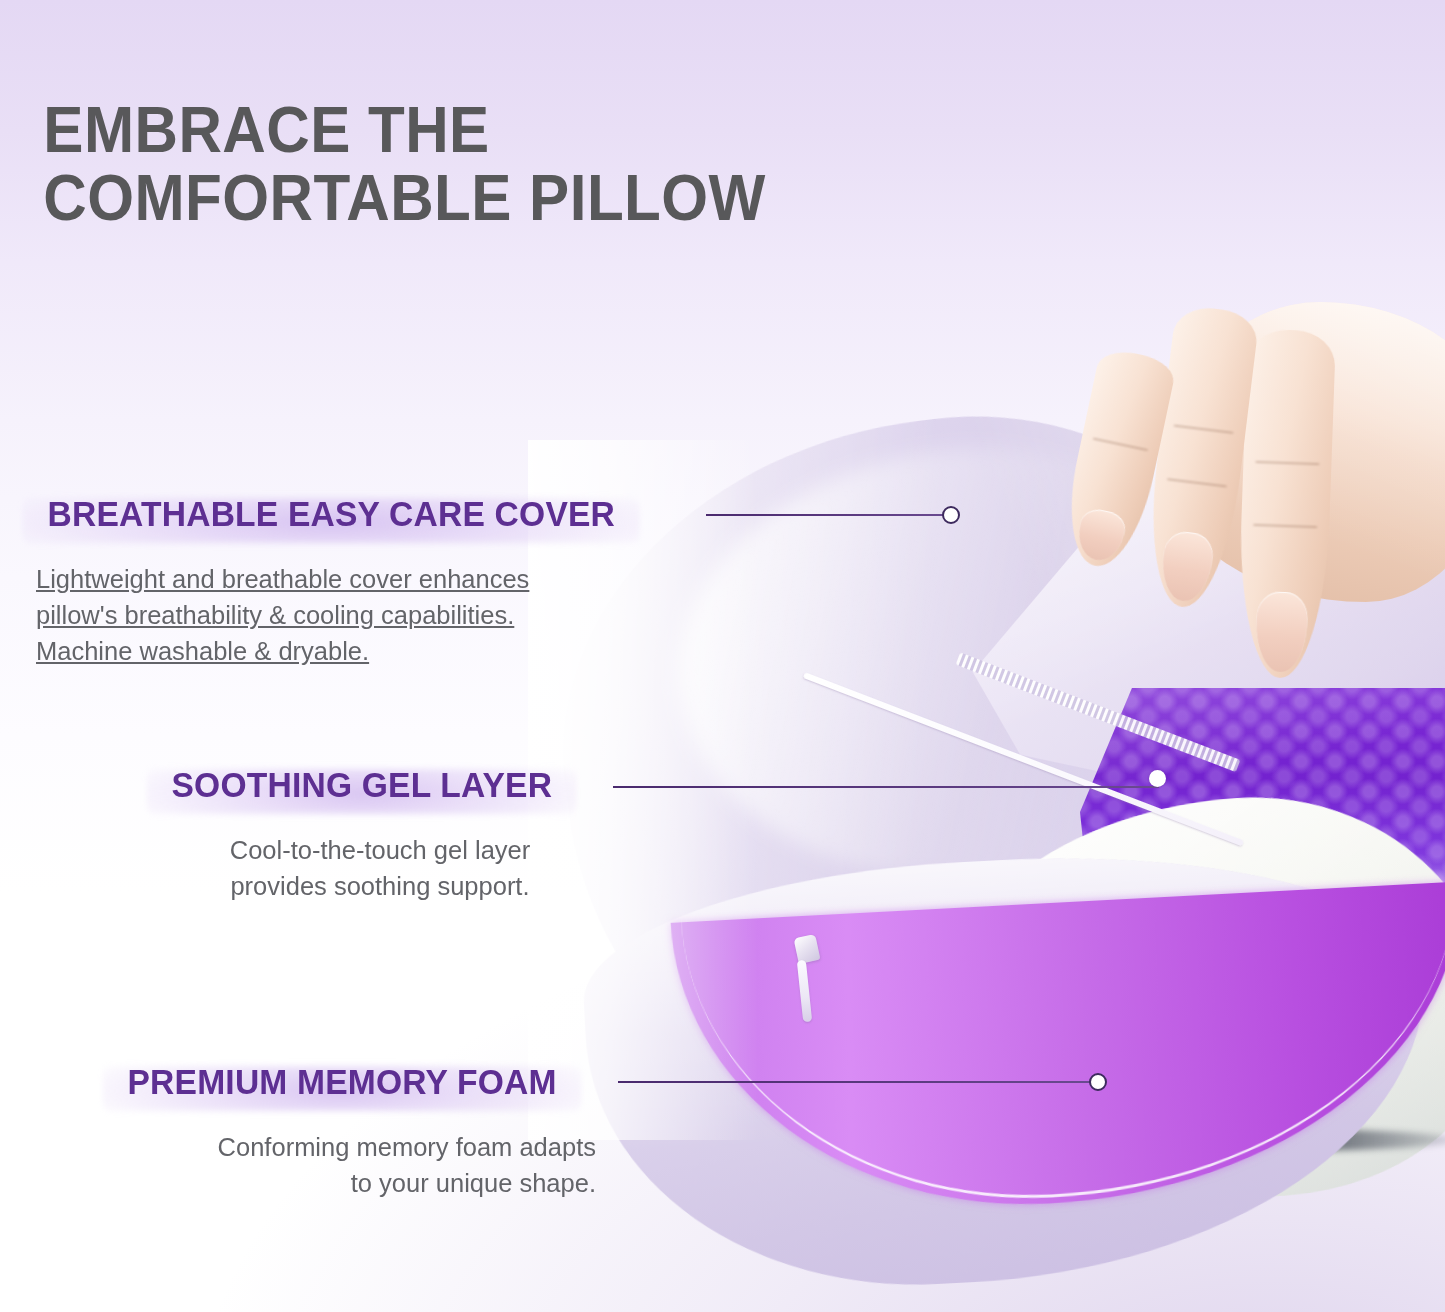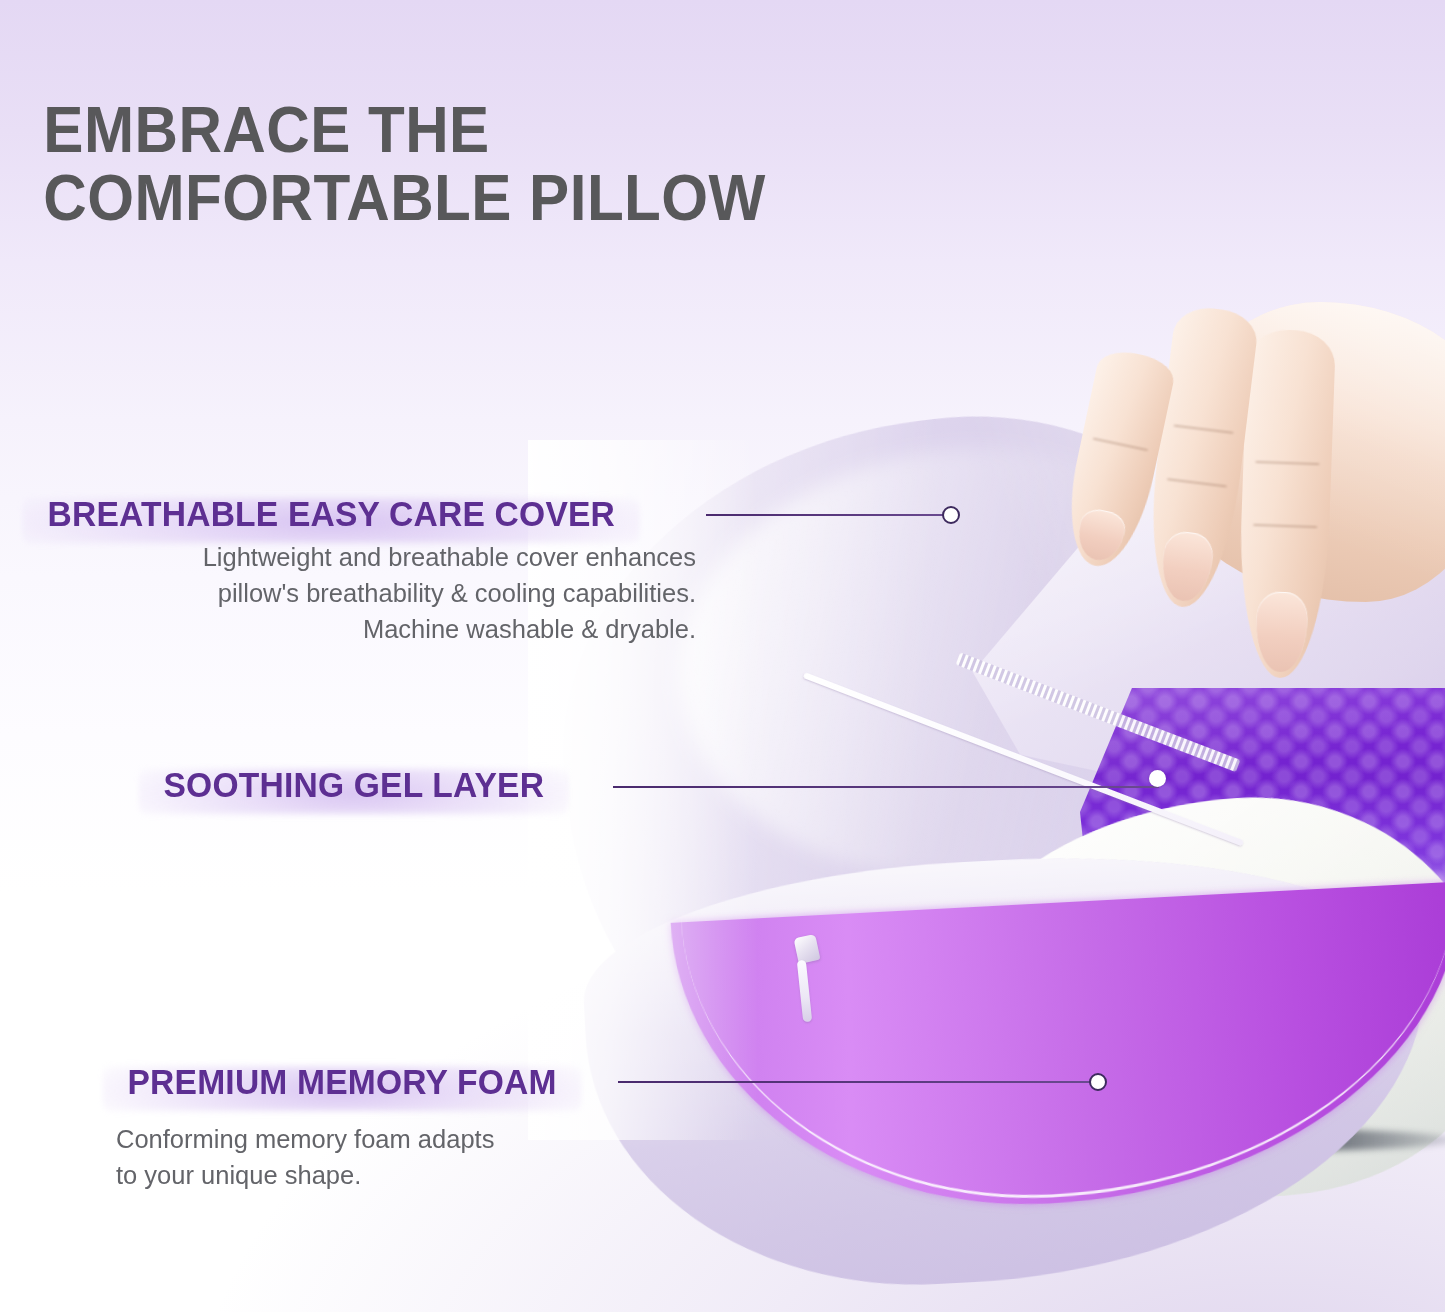--- a/index.html
+++ b/index.html
@@ -350,32 +350,34 @@
     <div class="finger" id="f1">
       <div class="knuckle" style="top:42%"></div>
       <div class="nail"></div>
     </div>
   </div>
 
 </div>
 
 <div class="label-group" style="left:36px; top:492px;">
   <div class="feat-heading">BREATHABLE EASY CARE COVER</div>
-  <div class="feat-body" style="width:660px; text-align:right; ">Lightweight and breathable cover enhances
+  <div class="feat-body" style="width:660px; text-align:left; margin-top:22px;text-decoration:underline;">Lightweight and breathable cover enhances
 pillow's breathability &amp; cooling capabilities.
 Machine washable &amp; dryable.</div>
 </div>
 <div class="leader" style="left:706px; top:514px; width:238px;"></div>
 <div class="dot-ring" style="left:942px; top:506px;"></div>
 
-<div class="label-group" style="left:152px; top:763px;">
+<div class="label-group" style="left:160px; top:763px;">
   <div class="feat-heading">SOOTHING GEL LAYER</div>
+  <div class="feat-body" style="width:440px; text-align:center; margin-top:22px;">Cool-to-the-touch gel layer
+provides soothing support.</div>
 </div>
 <div class="leader" style="left:613px; top:786px; width:546px;"></div>
 <div class="dot-solid" style="left:1149px; top:770px;"></div>
 
 <div class="label-group" style="left:116px; top:1060px;">
   <div class="feat-heading">PREMIUM MEMORY FOAM</div>
-  <div class="feat-body" style="width:480px; text-align:left; margin-top:14px;">Conforming memory foam adapts
+  <div class="feat-body" style="width:480px; text-align:right; margin-top:22px;">Conforming memory foam adapts
 to your unique shape.</div>
 </div>
 <div class="leader" style="left:618px; top:1081px; width:473px;"></div>
 <div class="dot-ring" style="left:1089px; top:1073px;"></div>
 
 </body></html>

